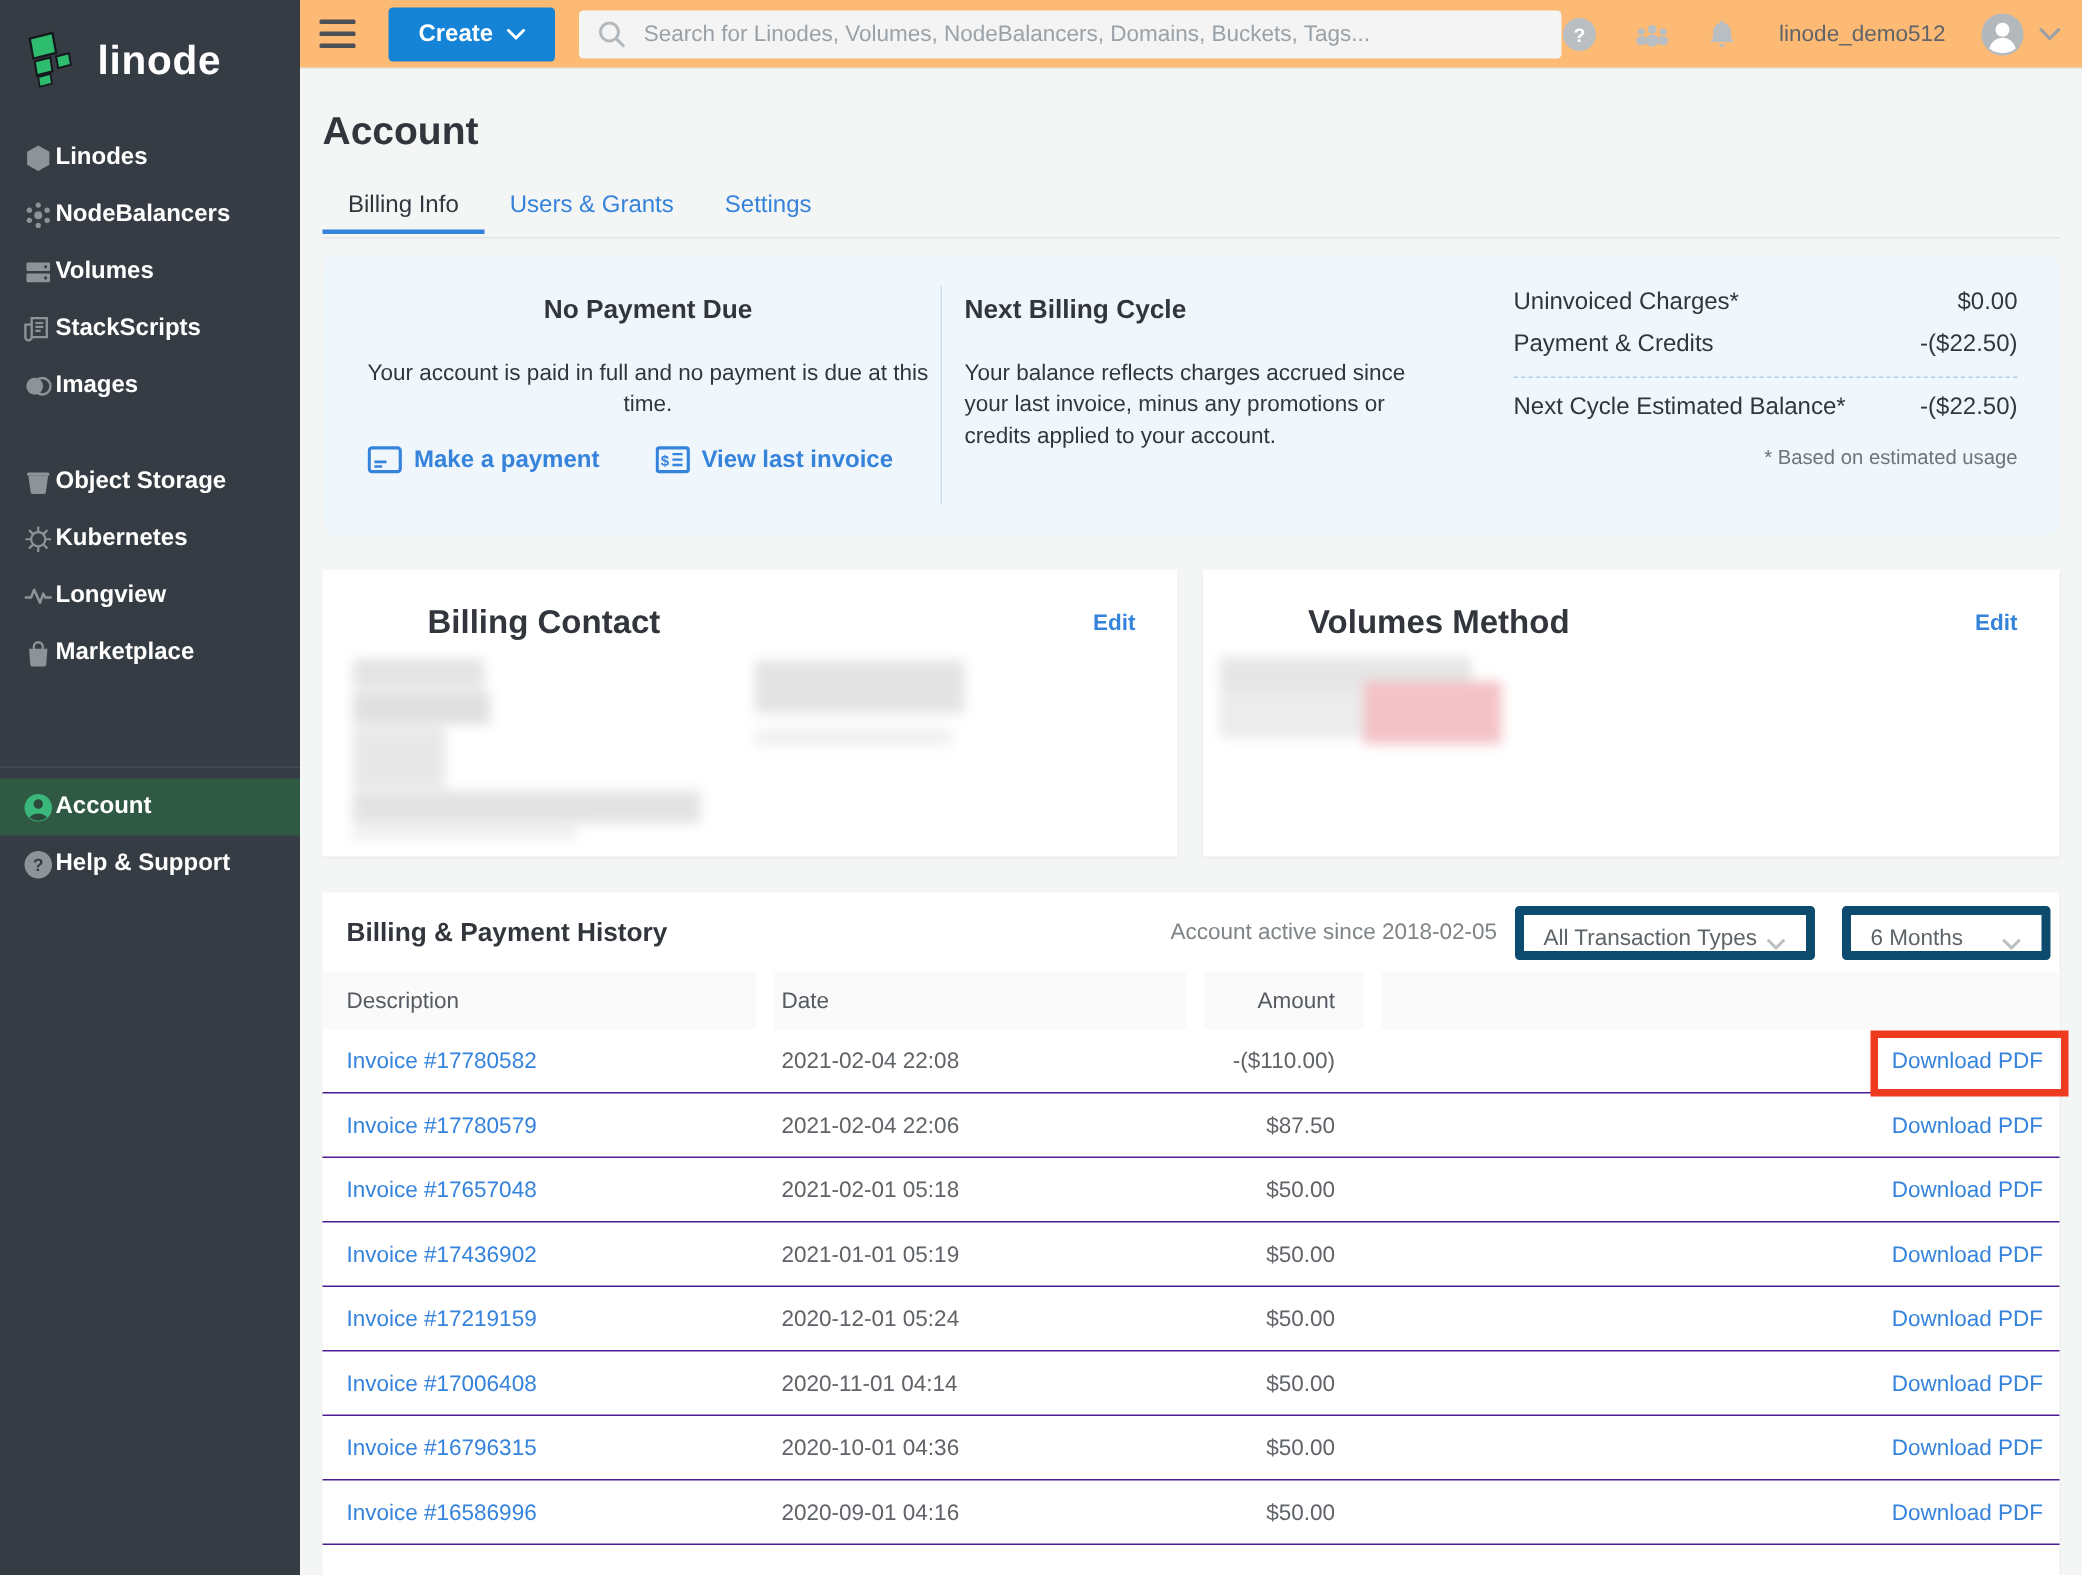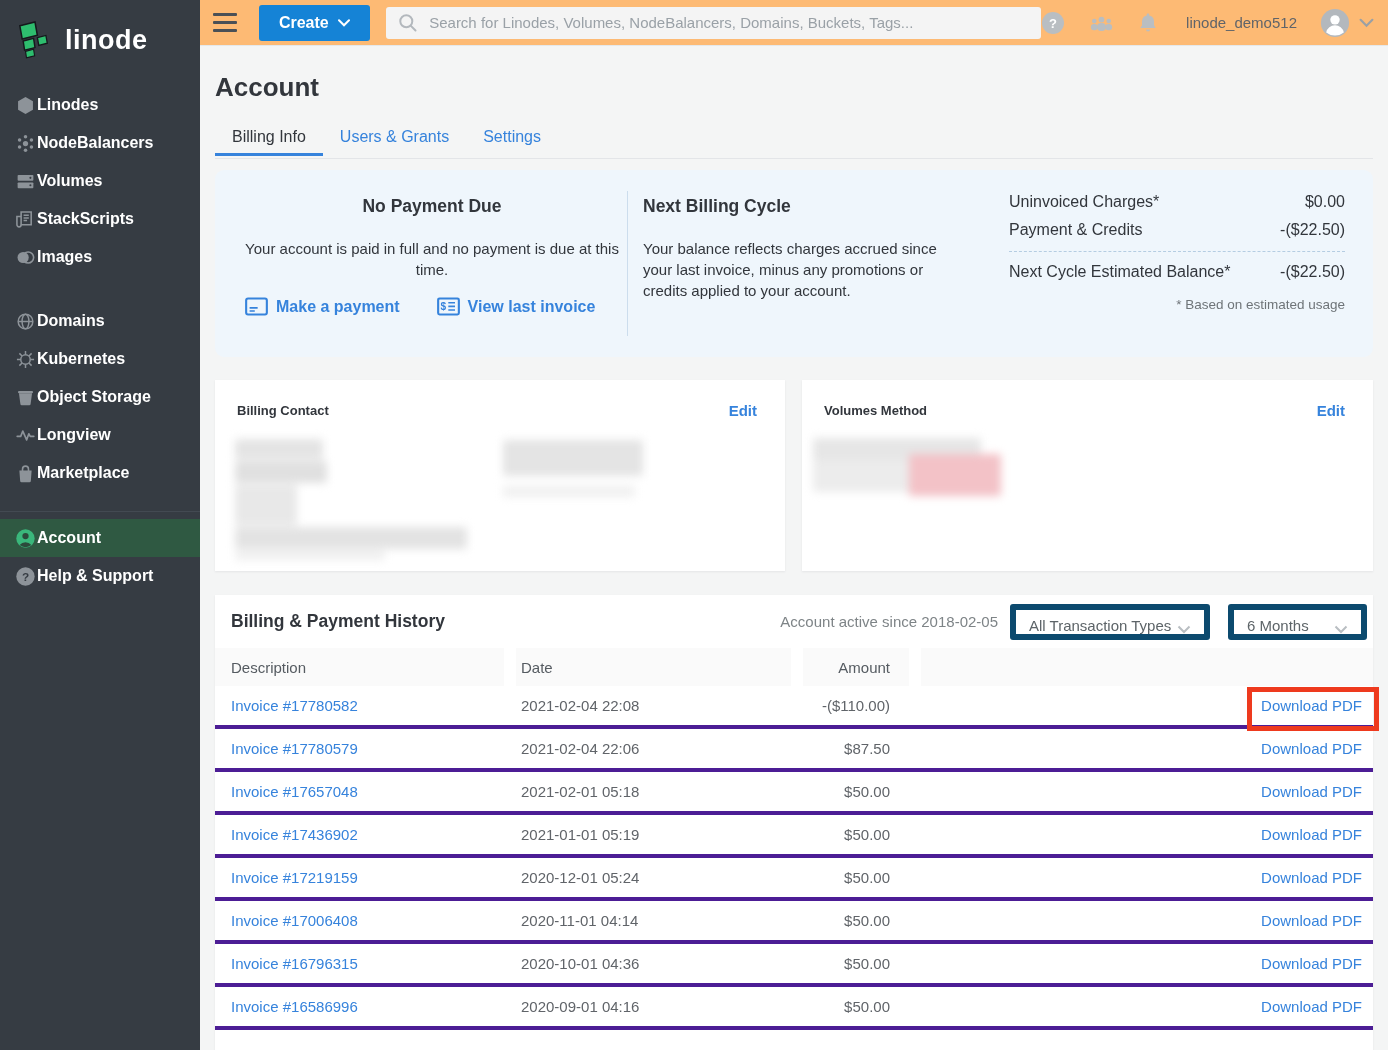--- a/index.html
+++ b/index.html
@@ -64,21 +64,21 @@
   .bal-row { display:flex; justify-content:space-between; font-size:16px; margin-bottom:10px; }
   .bal-row .lbl { font-weight:normal; }
   .bal-dash { border:none; border-top:1px dashed #b5cde2; margin:12px 0 11px; }
   .footnote { text-align:right; color:#6e7478; font-size:13.5px; margin-top:16px; }
 
   
   .card { position:absolute; background:#fff; box-shadow:0 1px 2px rgba(50,54,60,.08); }
   .card-contact { left:215px; top:380px; width:570px; height:191px; }
   .card-payment { left:802px; top:380px; width:571px; height:191px; }
   .card-head { display:flex; justify-content:space-between; align-items:center; padding:22px 28px 0 22px; }
-  .card-title { font-size:13px; font-weight:bold; color:#32363c; }
+  .card-title { font-size:22px; font-weight:bold; color:#32363c;margin-left:48px; }
   .edit-link { color:#3683dc; font-size:15px; font-weight:bold; }
   .blurwrap { position:absolute; filter:blur(4px); }
   .blk { position:absolute; border-radius:2px; }
 
   
   .history { position:absolute; left:215px; top:595px; width:1158px; height:455px; background:#fff;
              box-shadow:0 1px 2px rgba(50,54,60,.08); }
   .hist-head { height:53px; display:flex; align-items:center; padding:0 6px 0 16px; }
   .hist-title { font-size:17.5px; font-weight:bold; color:#32363c; }
   .active-since { margin-left:auto; color:#7e8487; font-size:15px; margin-right:12px; }
@@ -86,21 +86,21 @@
             align-items:flex-end; justify-content:space-between; padding:0 13px; font-size:15px;
             color:#5d6468; cursor:pointer; }
   .sel-tx { width:200px; margin-right:18px; }
   .sel-period { width:139px; }
   .thead { display:flex; height:38px; }
   .th { background:#fafafa; display:flex; align-items:center; font-size:15px; color:#555b61; }
   .th-desc { width:289px; margin-right:12px; padding-left:16px; }
   .th-date { width:275px; margin-right:12px; padding-left:5px; }
   .th-amt  { width:106px; margin-right:12px; justify-content:flex-end; padding-right:19px; }
   .th-act  { flex:1; }
-  .tr { display:flex; align-items:center; height:43px; border-bottom:4px solid #4c1d95; font-size:15px; }
+  .tr { display:flex; align-items:center; height:43px; border-bottom:1px solid #4c1d95; font-size:15px; }
   .td-desc { width:301px; padding-left:16px; }
   .td-date { width:275px; padding-left:5px; color:#606469; }
   .td-amt  { width:118px; text-align:right; padding-right:19px; color:#606469; }
   .td-act  { flex:1; text-align:right; padding-right:11px; }
   .blue-link { color:#3683dc; font-size:15px; }
 
   .highlight-red { position:absolute; left:1247px; top:687px; width:132px; height:44px;
                    border:5px solid #ee3a1e; z-index:9; pointer-events:none; }
 </style>
 </head>
@@ -157,40 +157,32 @@
       <svg viewBox="0 0 24 24">
           <circle cx="9.3" cy="12" r="6.4" fill="#8d9399"></circle>
           <circle cx="15" cy="12" r="6.3" fill="none" stroke="#8d9399" stroke-width="1.8"></circle>
         </svg>
       <span>Images</span>
     </div>
   </nav>
 
   <nav class="nav-group nav-b">
     <div class="side-item">
-      <svg viewBox="0 0 24 24" fill="none" stroke="#8d9399" stroke-width="1.7">
-          <circle cx="12" cy="12" r="8.4"></circle>
-          <ellipse cx="12" cy="12" rx="3.9" ry="8.4"></ellipse>
-          <path d="M3.6 12h16.8"></path>
-        </svg>
-      <span>Domains</span>
+      <svg viewBox="0 0 24 24" fill="#8d9399">
+          <path d="M4.5 7h15l-1.7 12.6a1.5 1.5 0 0 1-1.5 1.3H7.7a1.5 1.5 0 0 1-1.5-1.3z"></path>
+          <rect x="3.4" y="4.6" width="17.2" height="2.5" rx="1.2"></rect>
+        </svg>
+      <span>Object Storage</span>
     </div>
     <div class="side-item">
       <svg viewBox="0 0 24 24" fill="none" stroke="#8d9399" stroke-width="1.7">
           <circle cx="12" cy="12" r="5.4"></circle>
           <path d="M12 2.2v4.4M12 17.4v4.4M2.2 12h4.4M17.4 12h4.4M5 5l3.1 3.1M15.9 15.9L19 19M19 5l-3.1 3.1M8.1 15.9L5 19"></path>
         </svg>
       <span>Kubernetes</span>
-    </div>
-    <div class="side-item">
-      <svg viewBox="0 0 24 24" fill="#8d9399">
-          <path d="M4.5 7h15l-1.7 12.6a1.5 1.5 0 0 1-1.5 1.3H7.7a1.5 1.5 0 0 1-1.5-1.3z"></path>
-          <rect x="3.4" y="4.6" width="17.2" height="2.5" rx="1.2"></rect>
-        </svg>
-      <span>Object Storage</span>
     </div>
     <div class="side-item">
       <svg viewBox="0 0 24 24" fill="none" stroke="#8d9399" stroke-width="1.9" stroke-linecap="round" stroke-linejoin="round">
           <path d="M2.5 13h4l2.4-6 4.4 10 2.5-7 1.6 3h4.1"></path>
         </svg>
       <span>Longview</span>
     </div>
     <div class="side-item">
       <svg viewBox="0 0 24 24">
           <path d="M5 8.6h14l-.9 11.9a1.6 1.6 0 0 1-1.6 1.5H7.5a1.6 1.6 0 0 1-1.6-1.5z" fill="#8d9399"></path>

